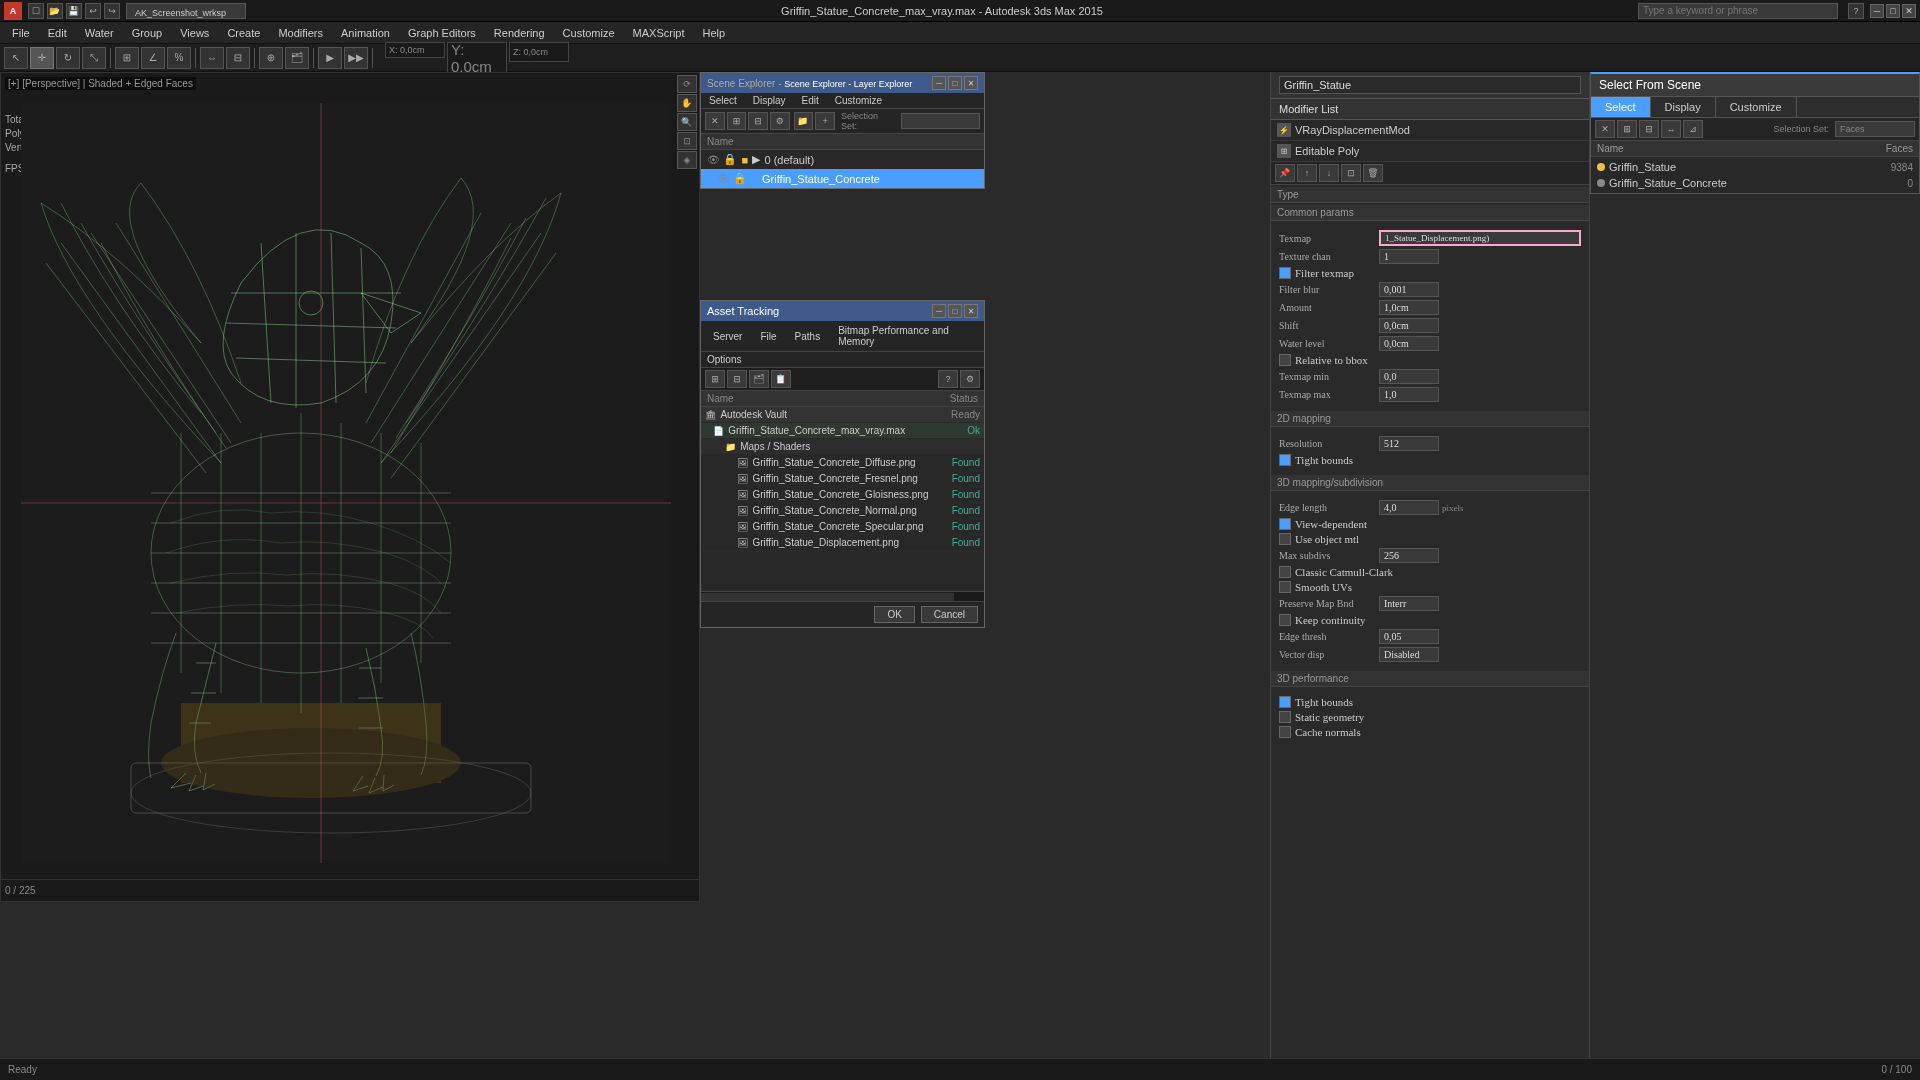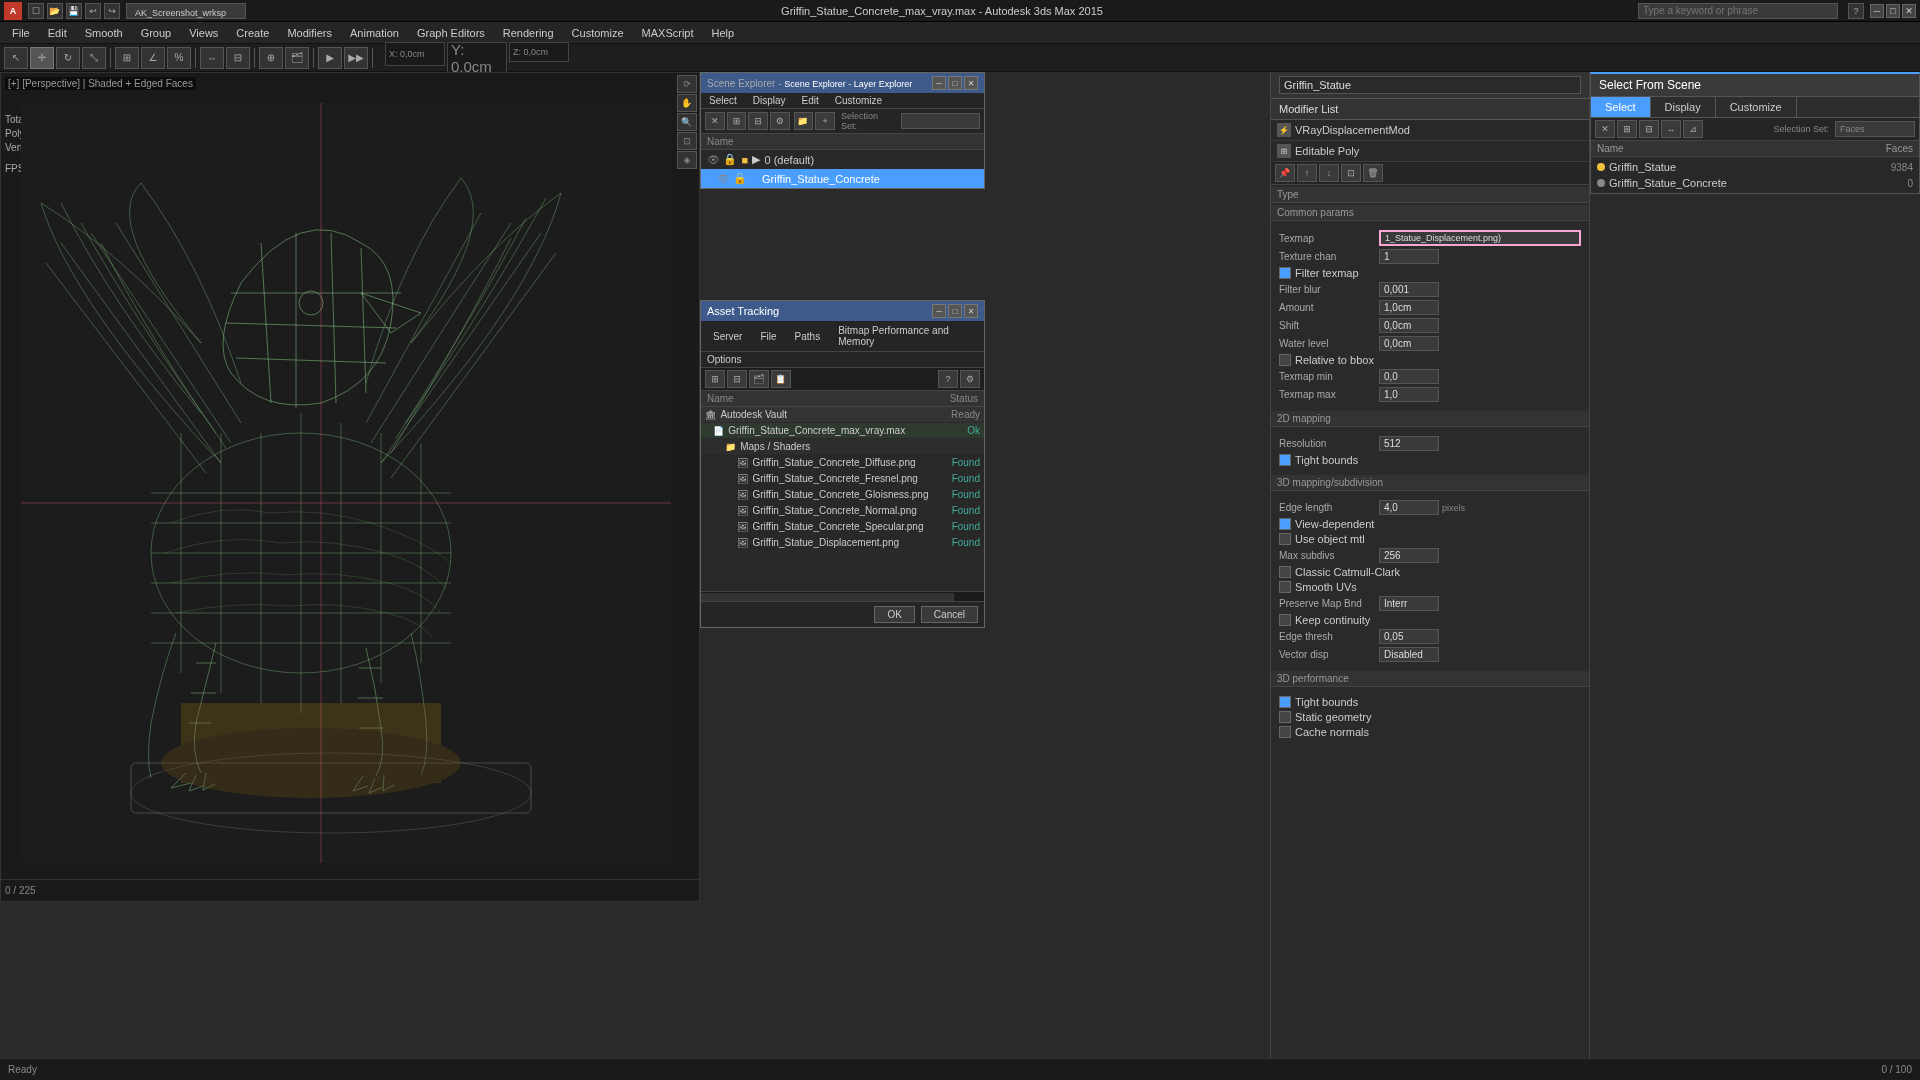--- a/index.html
+++ b/index.html
@@ -260,20 +260,21 @@
       margin-right: 4px;
       font-size: 8px; display: flex; align-items: center; justify-content: center;
     }
     .params-section {
       padding: 4px 8px;
       font-size: 11px;
     }
     .params-row {
       display: flex; align-items: center;
       margin: 3px 0;
+      font-family: Liberation Serif, serif;
     }
     .params-label {
       color: #aaa;
       min-width: 100px;
       font-size: 10px;
     }
     .params-value {
       color: #ddd;
       font-size: 10px;
       background: #3a3a3a;
@@ -456,21 +457,21 @@
   <div class="window-controls">
     <div class="wc-btn">─</div>
     <div class="wc-btn">□</div>
     <div class="wc-btn">✕</div>
   </div>
 </div>
 
 <div id="menubar">
   <div class="menu-item">File</div>
   <div class="menu-item">Edit</div>
-  <div class="menu-item">Smooth</div>
+  <div class="menu-item">Water</div>
   <div class="menu-item">Group</div>
   <div class="menu-item">Views</div>
   <div class="menu-item">Create</div>
   <div class="menu-item">Modifiers</div>
   <div class="menu-item">Animation</div>
   <div class="menu-item">Graph Editors</div>
   <div class="menu-item">Rendering</div>
   <div class="menu-item">Customize</div>
   <div class="menu-item">MAXScript</div>
   <div class="menu-item">Help</div>
@@ -490,21 +491,21 @@
   <div class="tool-btn">⊟</div>
   <div class="tool-separator"></div>
   <div class="tool-btn">⊕</div>
   <div class="tool-btn">🗂</div>
   <div class="tool-separator"></div>
   <div class="tool-btn">▶</div>
   <div class="tool-btn">▶▶</div>
   <div class="tool-separator"></div>
 
   <div style="display:flex;gap:2px;margin-left:8px">
-    <div style="background:#1a1a1a;border:1px solid #444;width:60px;height:24px;display:flex;align-items:center;padding:0 3px;font-size:9px;color:#888">X: 0,0cm</div>
+    <div style="background:#1a1a1a;border:1px solid #444;width:60px;height:16px;display:flex;align-items:center;padding:0 3px;font-size:9px;color:#888">X: 0,0cm</div>
     <div style="background:#1a1a1a;border:1px solid #444;width:60px;height:32px;display:flex;align-items:center;padding:0 3px;font-size:15px;color:#888">Y: 0,0cm</div>
     <div style="background:#1a1a1a;border:1px solid #444;width:60px;height:20px;display:flex;align-items:center;padding:0 3px;font-size:9px;color:#888">Z: 0,0cm</div>
   </div>
 </div>
 
 <div id="main-layout">
 
   <div id="viewport">
     <div class="viewport-label">[+] [Perspective] | Shaded + Edged Faces</div>
     <div class="viewport-stats">

